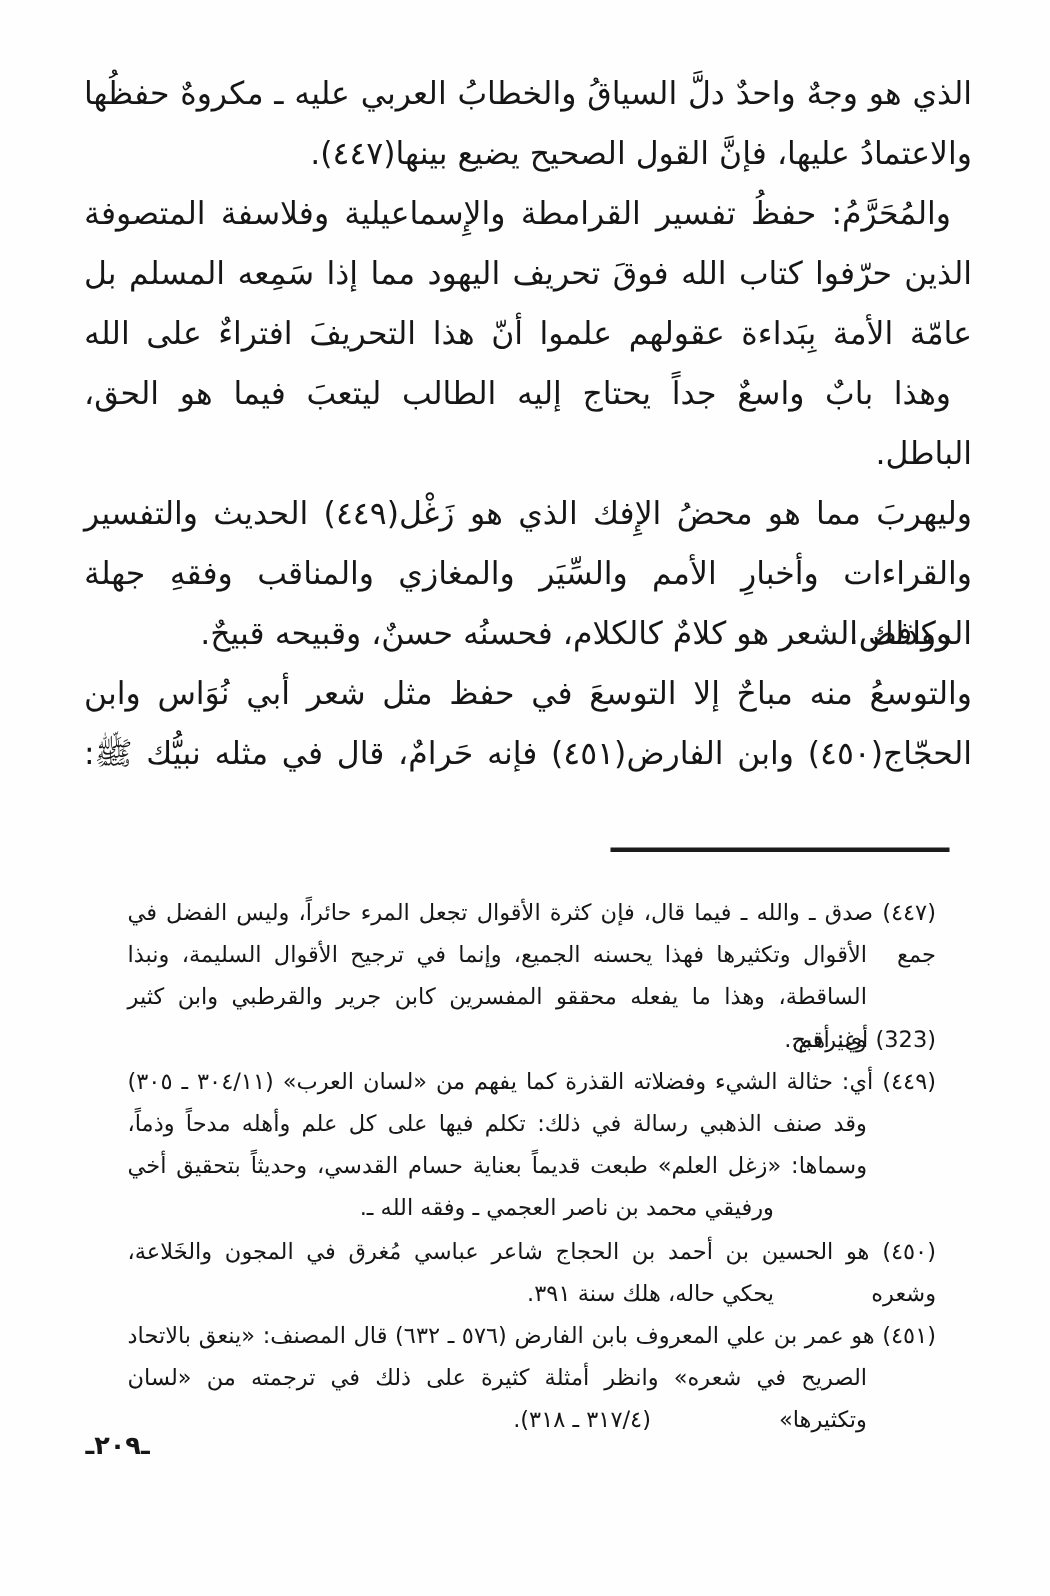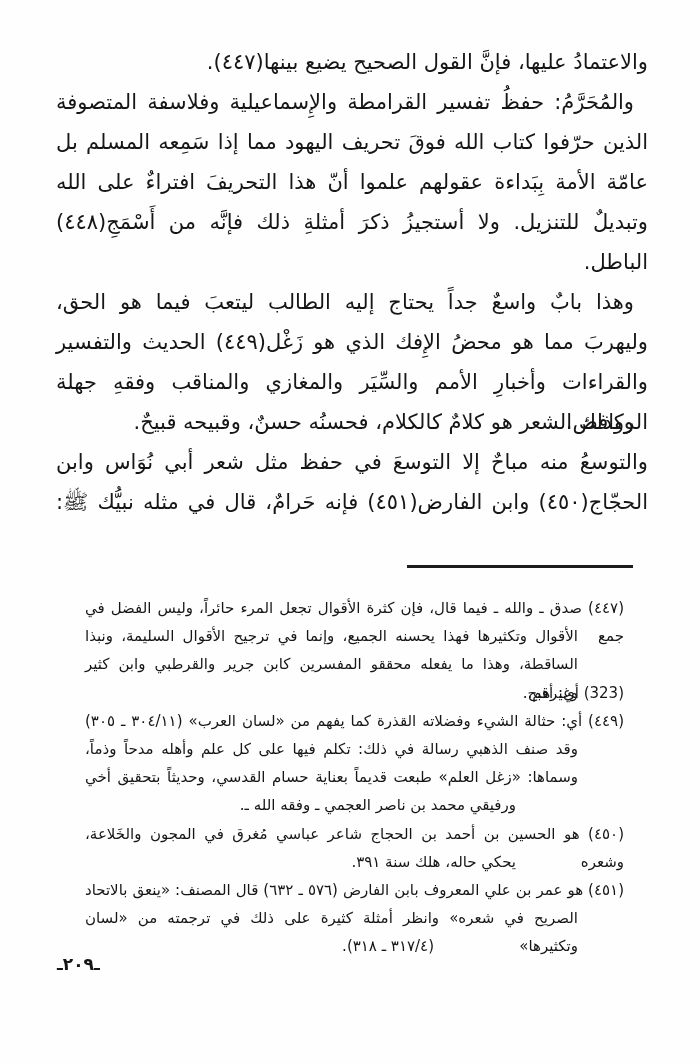--- a/index.html
+++ b/index.html
@@ -70,27 +70,27 @@
     direction: rtl;
     text-align: center;
   }
 </style>
 </head>
 <body>
 
 <div class="page">
 
   <div class="main-text">
+    <div class="line jl">الذي هو وجهٌ واحدٌ دلَّ السياقُ والخطابُ العربي عليه ـ مكروهٌ حفظُها</div>
     <div class="line rl">والاعتمادُ عليها، فإنَّ القول الصحيح يضيع بينها(٤٤٧).</div>
     <div class="line jl ind">والمُحَرَّمُ: حفظُ تفسير القرامطة والإِسماعيلية وفلاسفة المتصوفة</div>
     <div class="line jl">الذين حرّفوا كتاب الله فوقَ تحريف اليهود مما إذا سَمِعه المسلم بل</div>
     <div class="line jl">عامّة الأمة بِبَداءة عقولهم علموا أنّ هذا التحريفَ افتراءٌ على الله</div>
-    <div class="line jl">وتبديلٌ للتنزيل. ولا أستجيزُ ذكرَ أمثلةِ ذلك فإنَّه من أَسْمَجِ(٤٤٨)</div>
+    <div class="line jl ind">وهذا بابٌ واسعٌ جداً يحتاج إليه الطالب ليتعبَ فيما هو الحق،</div>
     <div class="line rl">الباطل.</div>
-    <div class="line jl ind">وهذا بابٌ واسعٌ جداً يحتاج إليه الطالب ليتعبَ فيما هو الحق،</div>
     <div class="line jl">وليهربَ مما هو محضُ الإِفك الذي هو زَغْل(٤٤٩) الحديث والتفسير</div>
     <div class="line jl">والقراءات وأخبارِ الأمم والسِّيَر والمغازي والمناقب وفقهِ جهلة الروافض.</div>
     <div class="line rl ind">وكذلك الشعر هو كلامٌ كالكلام، فحسنُه حسنٌ، وقبيحه قبيحٌ.</div>
     <div class="line jl">والتوسعُ منه مباحٌ إلا التوسعَ في حفظ مثل شعر أبي نُوَاس وابن</div>
     <div class="line jl">الحجّاج(٤٥٠) وابن الفارض(٤٥١) فإنه حَرامٌ، قال في مثله نبيُّك ﷺ:</div>
   </div>
 
   <div class="fn-rule"></div>
 
   <div class="footnotes">

